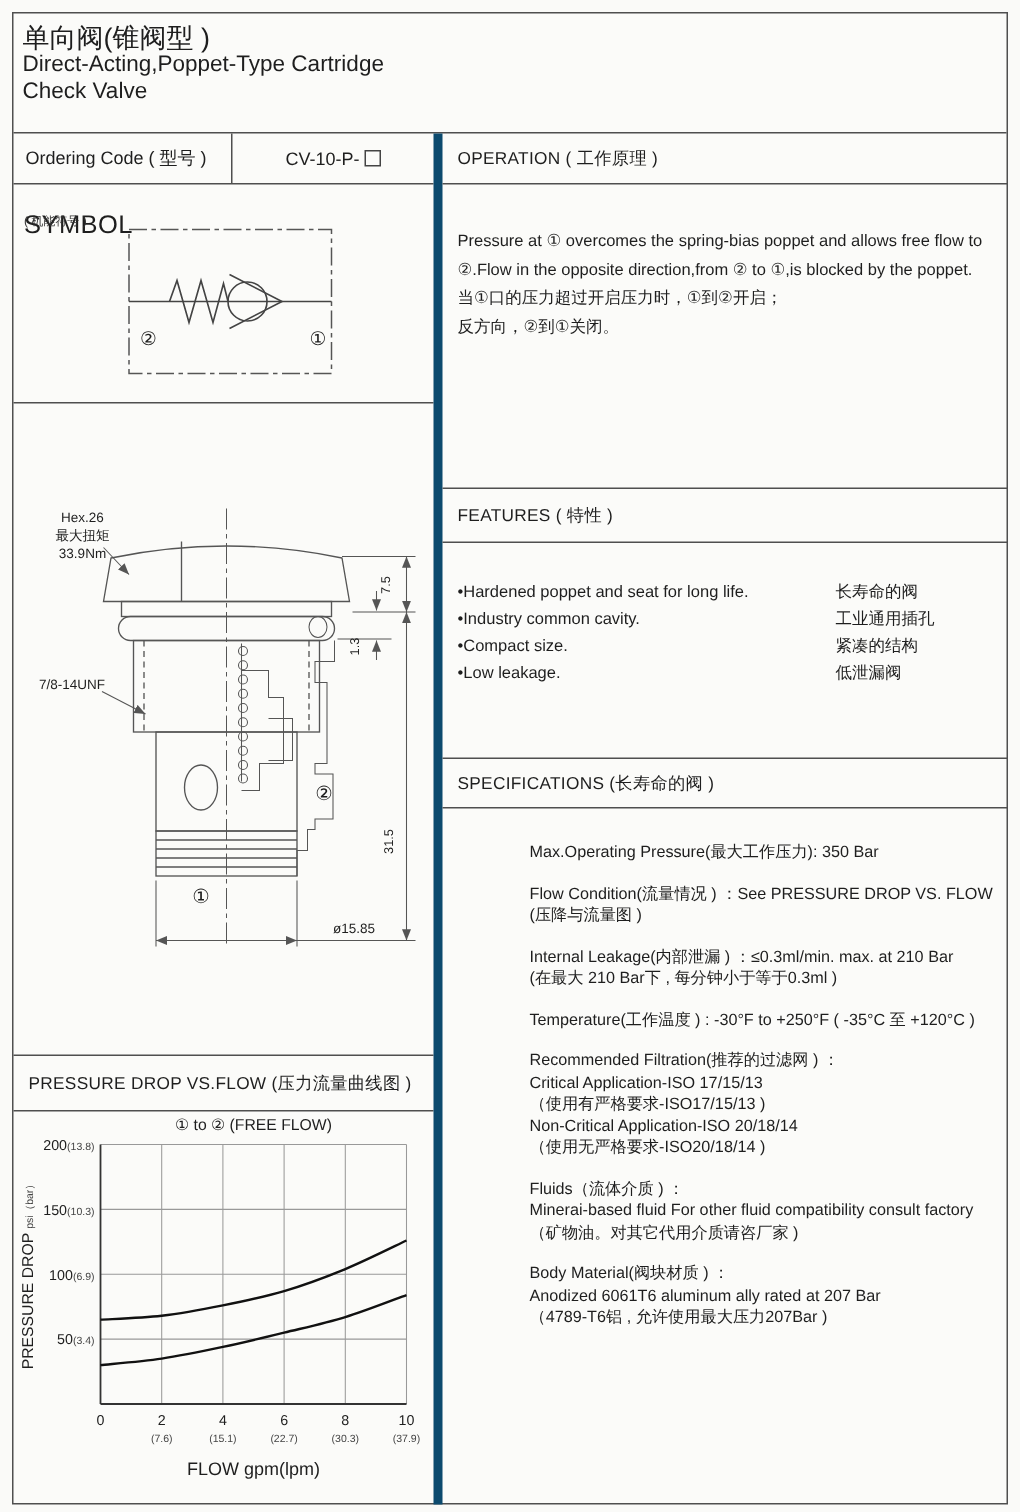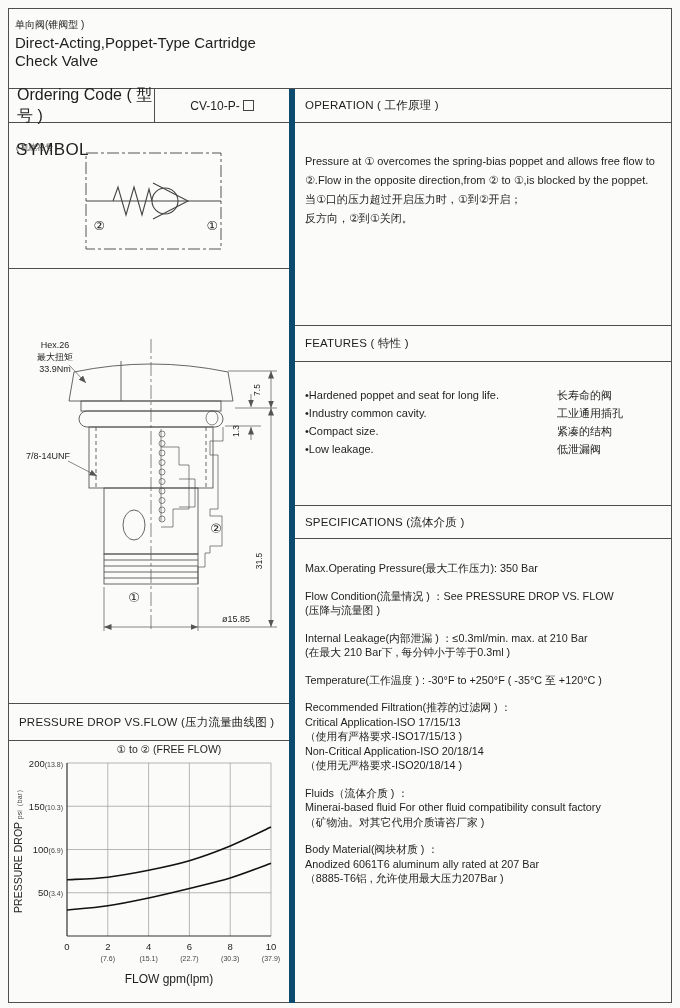--- a/index.html
+++ b/index.html
@@ -15,62 +15,62 @@
     width: 664px; height: 995px;
     border: 1px solid #4f4f4f;
     background: #fbfbf9;
   }
   
   .title-block {
     position: absolute; left: 0; top: 0; width: 100%; height: 80px;
     border-bottom: 1px solid #4f4f4f;
     padding: 7px 0 0 6px;
   }
-  .title-zh { font-size: 10px; line-height: 18px; }
+  .title-zh { font-size: 18px; line-height: 18px; }
   .title-en { font-size: 15px; line-height: 17.5px; }
   
   .left-panel {
     position: absolute; left: 0; top: 80px; width: 280px; height: 914px;
     position: absolute;
   }
   .right-panel {
     position: absolute; left: 280px; top: 80px; width: 383px; height: 914px;
     border-left: 6px solid #0c4a6e;
   }
   .sec-header {
     position: absolute; left: 0; width: 100%;
     border-bottom: 1px solid #4f4f4f;
     display: flex; align-items: center;
     padding-left: 10px;
     font-size: 11.5px; letter-spacing: .2px;
   }
   
   .ordering-row { position: absolute; top: 0; left: 0; width: 100%; height: 34px; border-bottom: 1px solid #4f4f4f; display: flex; }
-  .ordering-label { width: 146px; border-right: 1px solid #4f4f4f; display: flex; align-items: center; padding-left: 8px; font-size: 16px; }
+  .ordering-label { width: 146px; border-right: 1px solid #4f4f4f; display: flex; align-items: center; padding-left: 8px; font-size: 12px; }
   .ordering-value { flex: 1; display: flex; align-items: center; justify-content: center; font-size: 12px; }
   .blank-box { display: inline-block; width: 11px; height: 11px; border: 1px solid #444; margin-left: 3px; vertical-align: -1px; }
   .symbol-section { position: absolute; top: 34px; left: 0; width: 280px; height: 146px; border-bottom: 1px solid #4f4f4f; }
   .symbol-heading { position: absolute; left: 7px; top: 17px; font-size: 17px; letter-spacing: .3px; }
   .symbol-subheading { position: absolute; left: 7px; top: 19px; font-size: 8px; color: #333; }
   .drawing-section { position: absolute; top: 180px; left: 0; width: 280px; height: 435px; border-bottom: 1px solid #4f4f4f; }
   .chart-header { top: 615px; height: 37px; }
   .chart-section { position: absolute; top: 652px; left: 0; width: 280px; height: 262px; }
   
   .op-header { top: 0; height: 34px; }
   .op-body { position: absolute; top: 34px; left: 0; width: 100%; height: 203px; border-bottom: 1px solid #4f4f4f; padding: 29px 12px 0 10px; font-size: 11px; line-height: 18.5px; }
   .op-en { margin-bottom: 1px; }
   .feat-header { top: 237px; height: 36px; }
   .feat-body { position: absolute; top: 273px; left: 0; width: 100%; height: 144px; border-bottom: 1px solid #4f4f4f; padding: 24px 7px 0 10px; font-size: 11px; }
   .feat-row { display: flex; line-height: 18px; }
   .feat-en { width: 252px; }
   .feat-zh { flex: 1; }
   .spec-header { top: 417px; height: 33px; }
   .spec-body { position: absolute; top: 450px; left: 0; width: 100%; height: 464px; padding: 22px 6px 0 10px; font-size: 10.8px; }
   .spec-block { margin-bottom: 13px; }
-  .spec-line { line-height: 14.5px; }
+  .spec-line { line-height: 14.5px; margin-left: 48px; }
   
   svg text { fill: #1e1e1e; }
   .ln path, .ln rect, .ln line, .ln ellipse, .ln circle, .ln polyline { stroke: #555; stroke-width: .9; fill: none; }
   .thin path, .thin line, .thin ellipse, .thin circle { stroke-width: .7; }
   .centerline { stroke-dasharray: 14 3 3 3; stroke-width: .7 !important; }
   .dash { stroke-dasharray: 4 3; }
   .dim line { stroke: #555; stroke-width: .7; fill: none; }
   .dtext { font-size: 9px; }
   .dtext-sm { font-size: 8.5px; }
   .port-num { font-size: 13px; }
@@ -267,21 +267,21 @@
           <span class="feat-en">•Compact size.</span>
           <span class="feat-zh">紧凑的结构</span>
         </div>
         <div class="feat-row">
           <span class="feat-en">•Low leakage.</span>
           <span class="feat-zh">低泄漏阀</span>
         </div>
       </div>
 
     <div class="sec-header spec-header">
-      <span>SPECIFICATIONS (流体介质 )</span>
+      <span>SPECIFICATIONS (长寿命的阀 )</span>
     </div>
     <div class="spec-body">
 
     <div class="spec-block">
           <div class="spec-line">Max.Operating Pressure(最大工作压力): 350 Bar</div>
         </div>
         <div class="spec-block">
           <div class="spec-line">Flow Condition(流量情况 ) ：See PRESSURE DROP VS. FLOW</div>
           <div class="spec-line">(压降与流量图 )</div>
         </div>
@@ -300,17 +300,17 @@
           <div class="spec-line">（使用无严格要求-ISO20/18/14 )</div>
         </div>
         <div class="spec-block">
           <div class="spec-line">Fluids（流体介质 ) ：</div>
           <div class="spec-line">Minerai-based fluid For other  fluid compatibility consult  factory</div>
           <div class="spec-line">（矿物油。对其它代用介质请咨厂家 )</div>
         </div>
         <div class="spec-block">
           <div class="spec-line">Body Material(阀块材质 ) ：</div>
           <div class="spec-line">Anodized 6061T6 aluminum ally rated at 207 Bar</div>
-          <div class="spec-line">（8885-T6铝 , 允许使用最大压力207Bar )</div>
+          <div class="spec-line">（4789-T6铝 , 允许使用最大压力207Bar )</div>
         </div>
       </div>
   </div>
 </div>
 
 </body></html>

